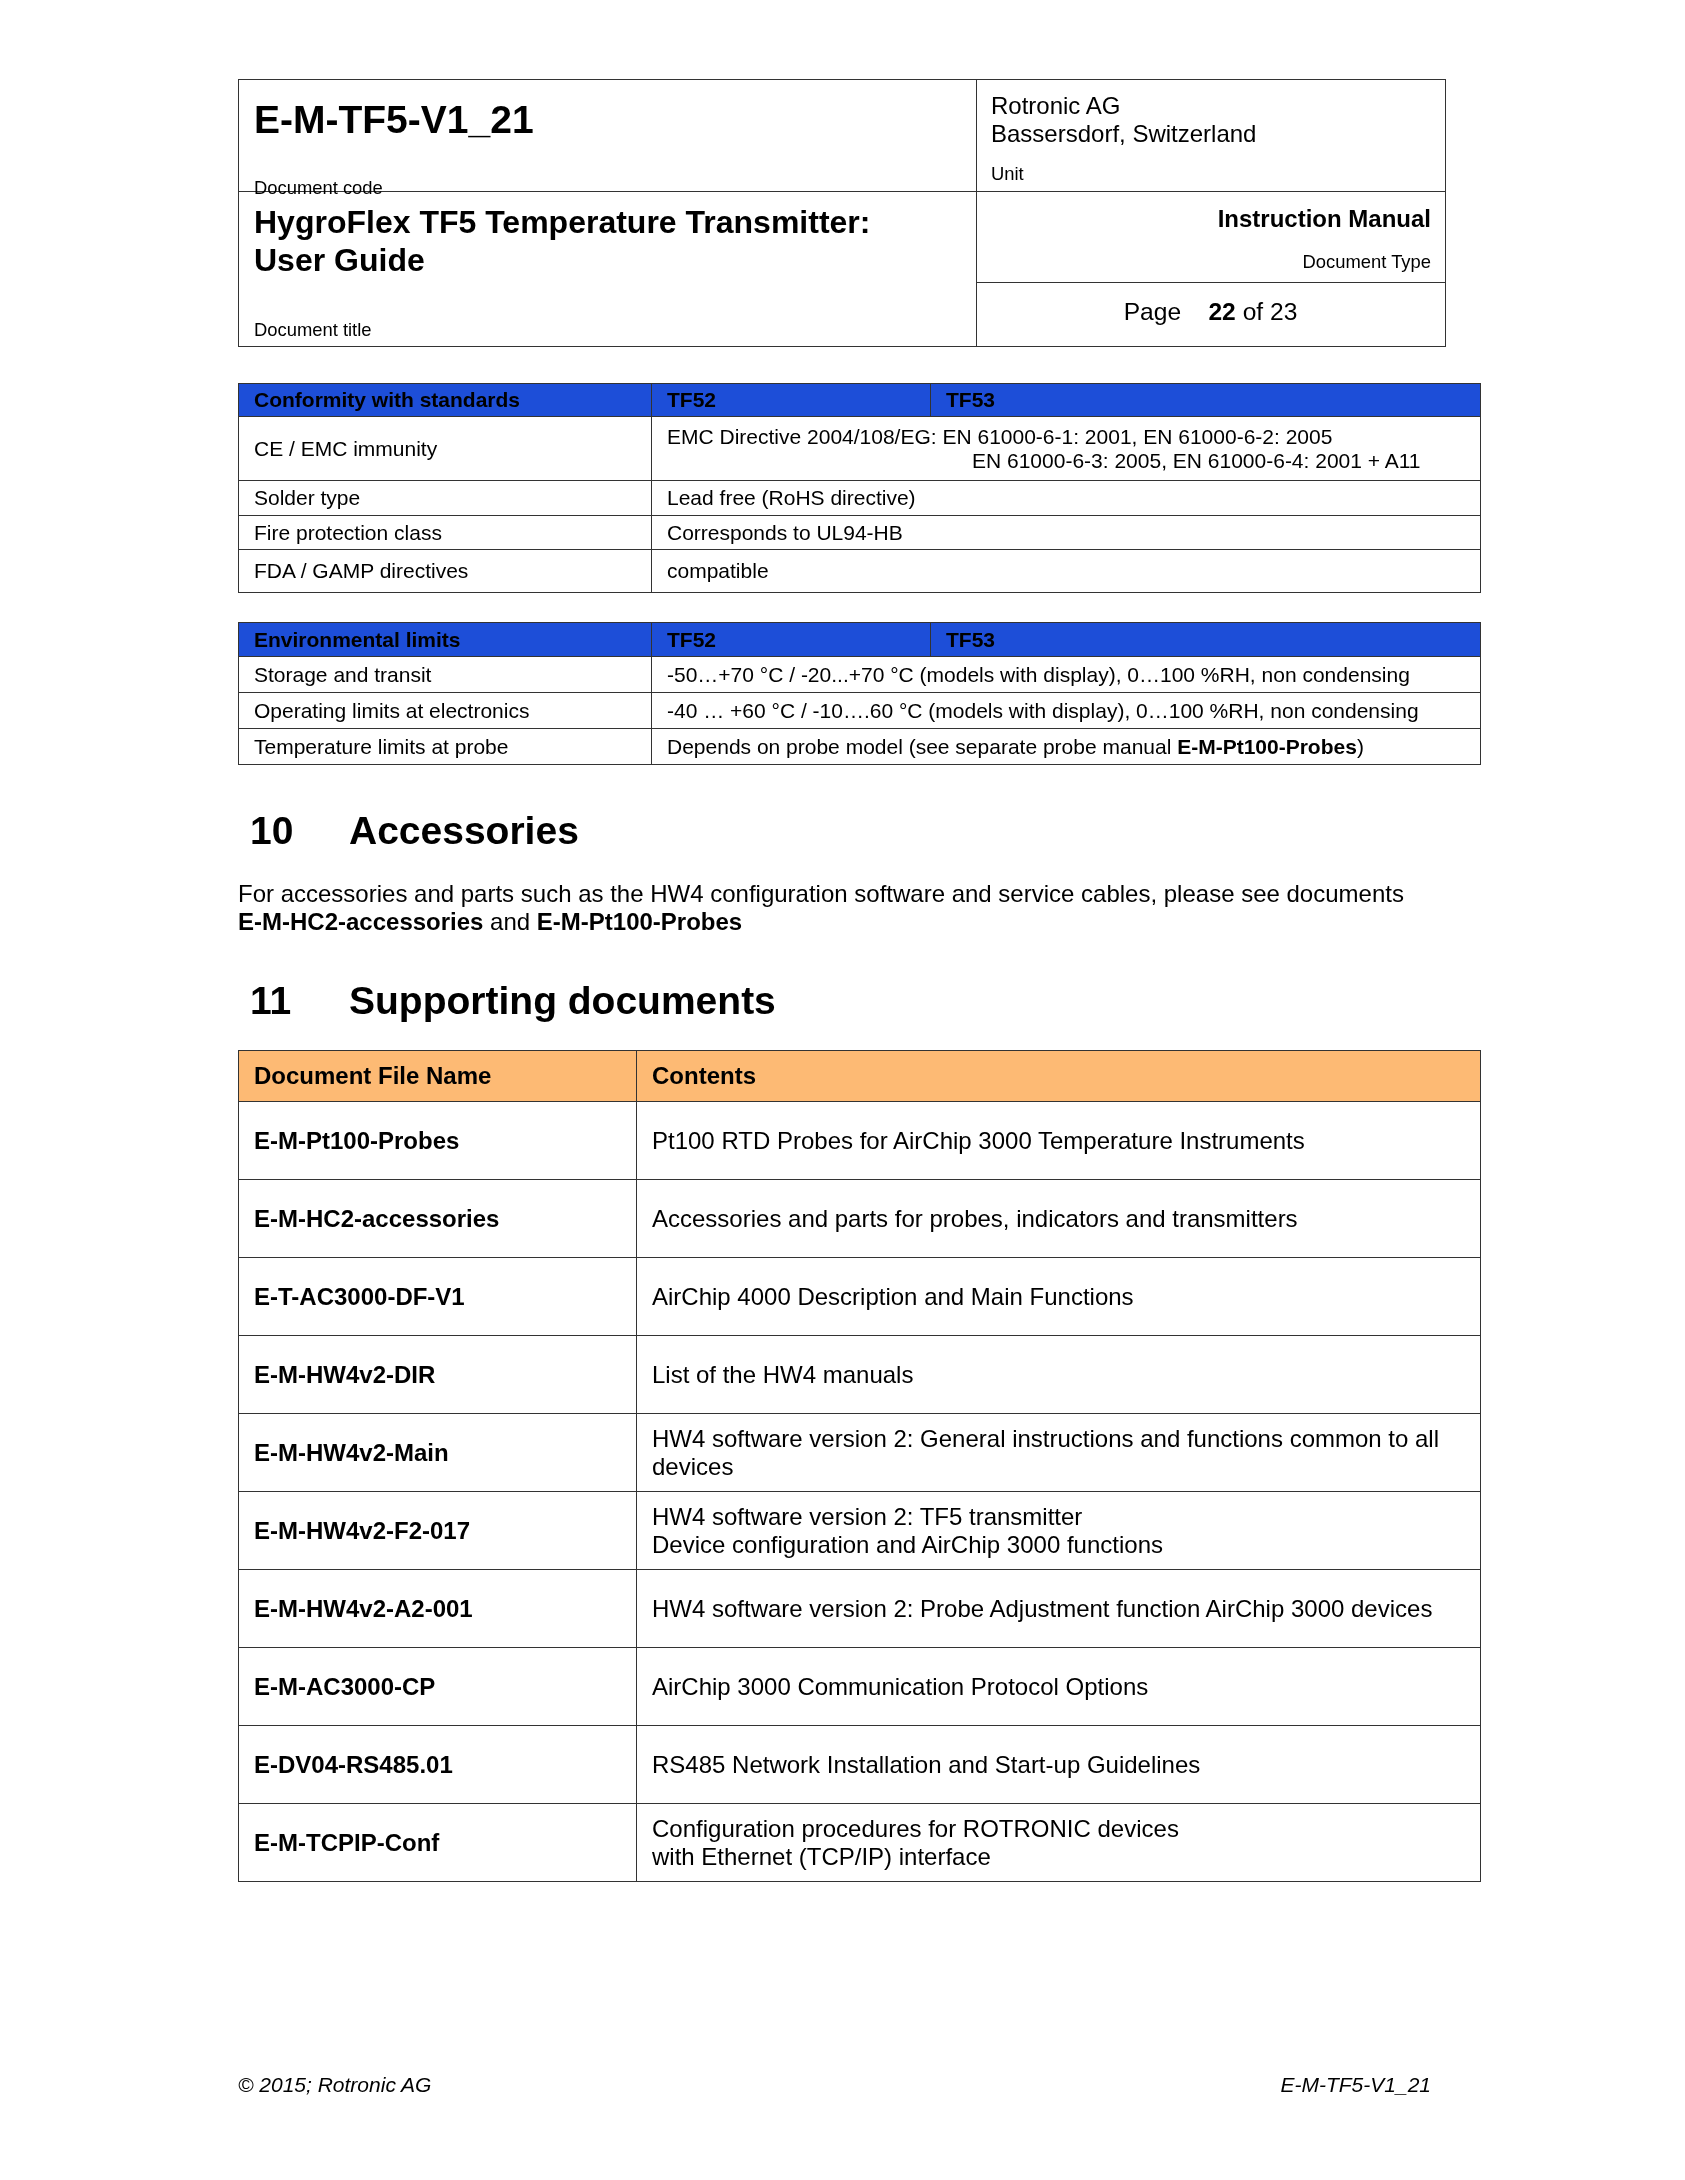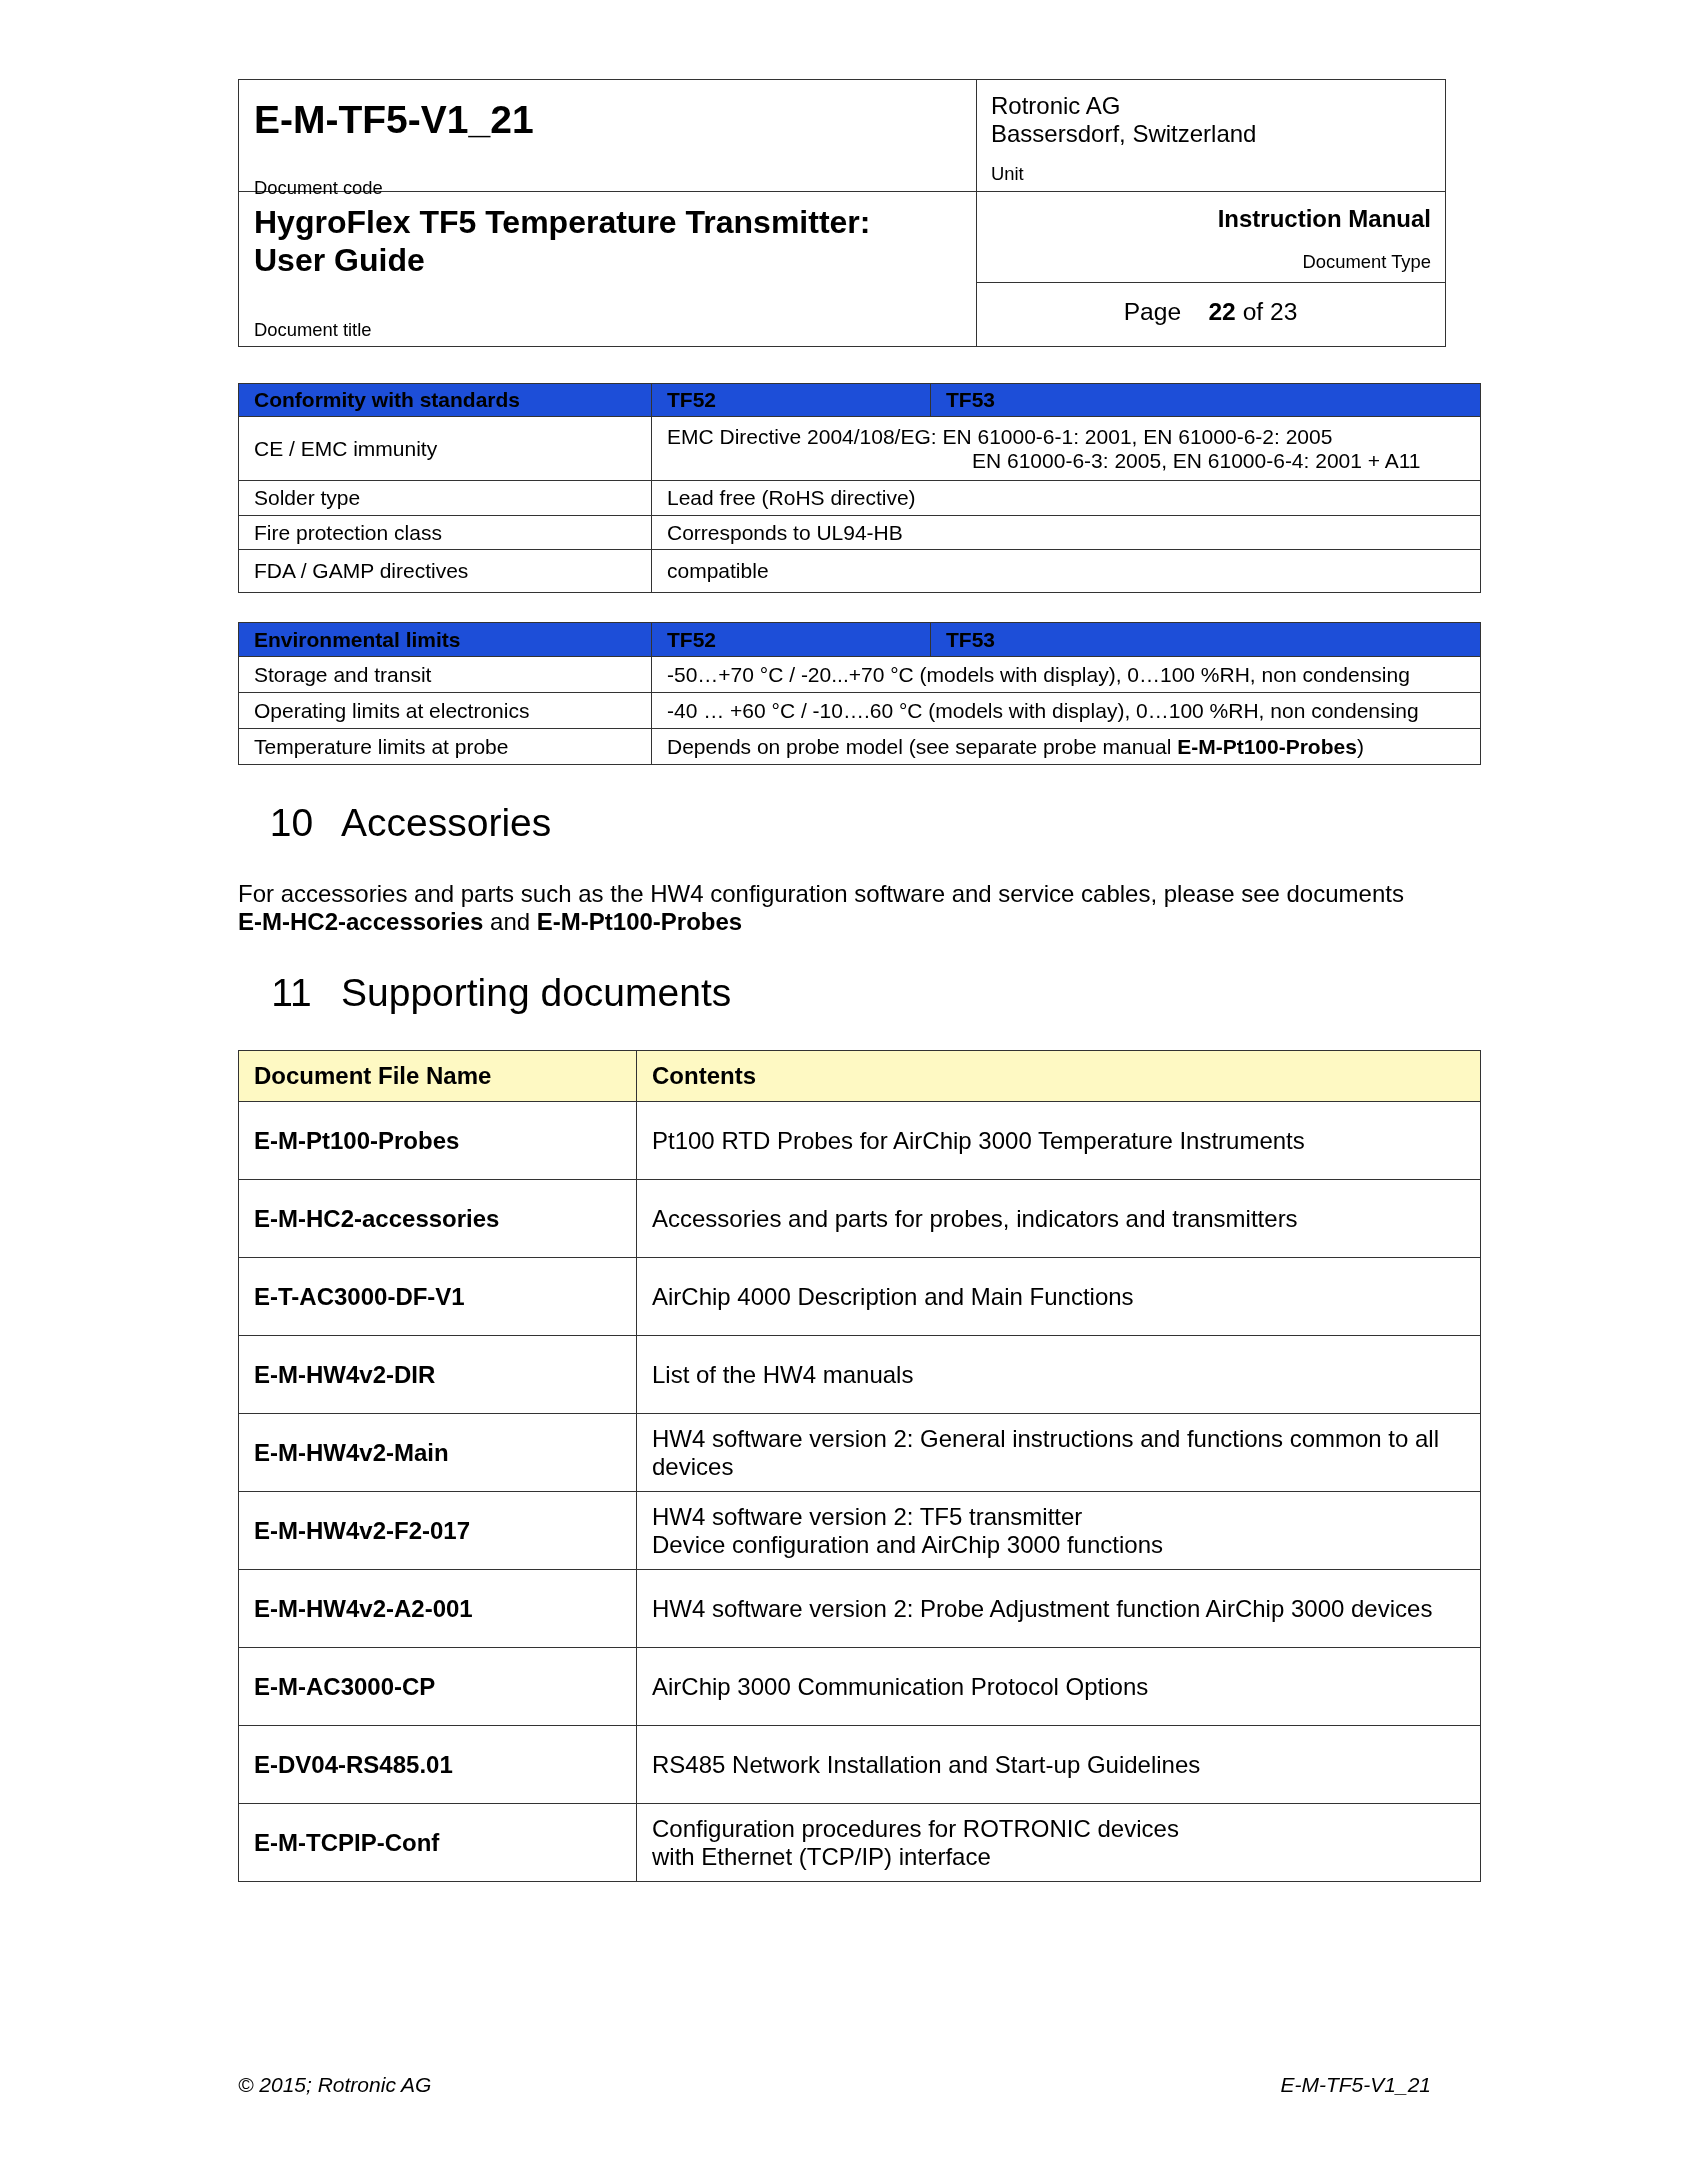--- a/index.html
+++ b/index.html
@@ -20,27 +20,27 @@
 
   
   table.spec { position: absolute; left: 238px; width: 1243px; border-collapse: collapse; font-size: 21px; }
   table.spec td, table.spec th { border: 1.3px solid #333; padding: 0 15px; text-align: left; vertical-align: middle; }
   table.spec th { background: #1d4ed8; font-weight: bold; }
   #t1 { top: 383px; }
   #t2 { top: 622px; }
   .c1 { width: 382px; } .c2 { width: 248px; }
   .emc-line2 { padding-left: 305px; }
 
-  h2.sec { position: absolute; left: 238px; margin: 4px; font-size: 39px; font-weight: normal; text-align: center; }
+  h2.sec { position: absolute; left: 238px; margin: 12px; font-size: 39px; font-weight: bold; }
   h2.sec .num { display: inline-block; width: 99px; }
   .para { position: absolute; left: 238px; top: 880px; font-size: 24px; line-height: 28px; width: 1264px; }
 
   table.docs { position: absolute; left: 238px; top: 1050px; width: 1243px; border-collapse: collapse; font-size: 24px; }
   table.docs td, table.docs th { border: 1.3px solid #333; padding: 0 15px; text-align: left; vertical-align: middle; line-height: 28px; }
-  table.docs th { background: #fef9c3; font-weight: bold; height: 50px; }
+  table.docs th { background: #fdba74; font-weight: bold; height: 50px; }
   table.docs td { height: 77px; }
   table.docs td.name { width: 367px; font-weight: bold; }
 
   .footer { position: absolute; top: 2073px; font-size: 21px; font-style: italic; }
 </style>
 </head>
 <body>
 
 <div class="hdr">
   <div class="vline"></div>

